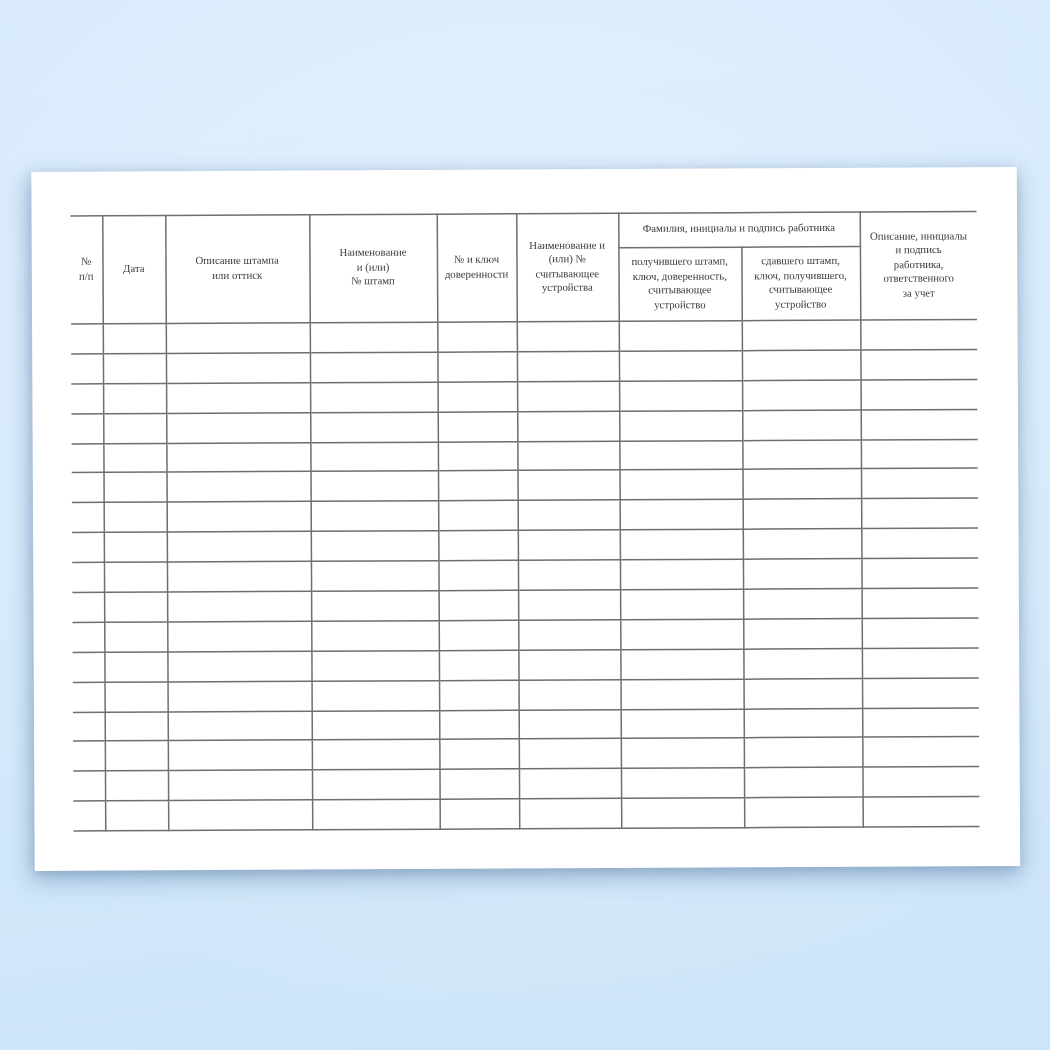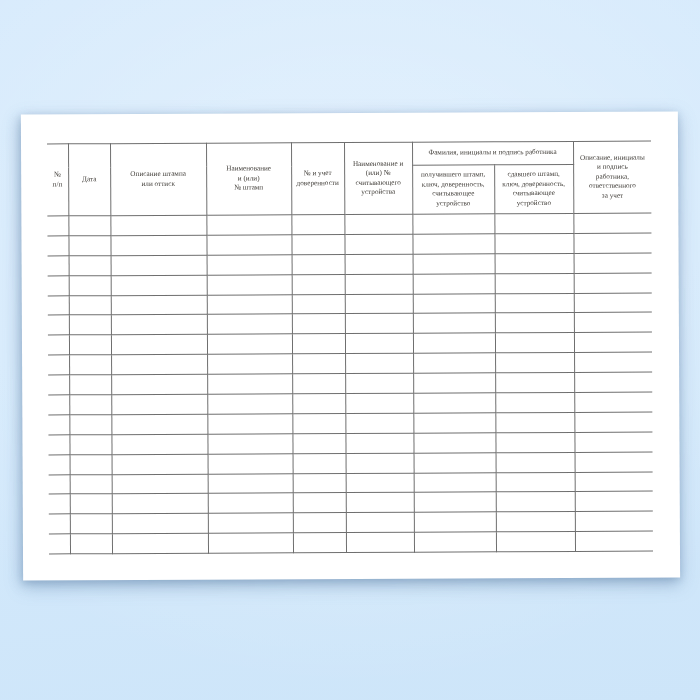--- a/index.html
+++ b/index.html
@@ -83,40 +83,40 @@
       <thead>
         <tr class="group-row">
           <th rowspan="2" class="no-left">№
 п/п</th>
           <th rowspan="2">Дата</th>
           <th rowspan="2">Описание штампа
 или оттиск</th>
           <th rowspan="2">Наименование
 и (или)
 № штамп</th>
-          <th rowspan="2">№ и учет
+          <th rowspan="2">№ и ключ
 доверенности</th>
           <th rowspan="2">Наименование и
 (или) №
-считывающего
+считывающее
 устройства</th>
           <th colspan="2">Фамилия, инициалы и подпись работника</th>
           <th rowspan="2" class="no-right">Описание, инициалы
 и подпись
 работника,
 ответственного
 за учет</th>
         </tr>
         <tr class="sub-row">
           <th>получившего штамп,
 ключ, доверенность,
 считывающее
 устройство</th>
           <th>сдавшего штамп,
-ключ, доверенность,
+ключ, получившего,
 считывающее
 устройство</th>
         </tr>
       </thead>
       <tbody>
           <tr>
             <td></td>
             <td></td>
             <td></td>
             <td></td>

